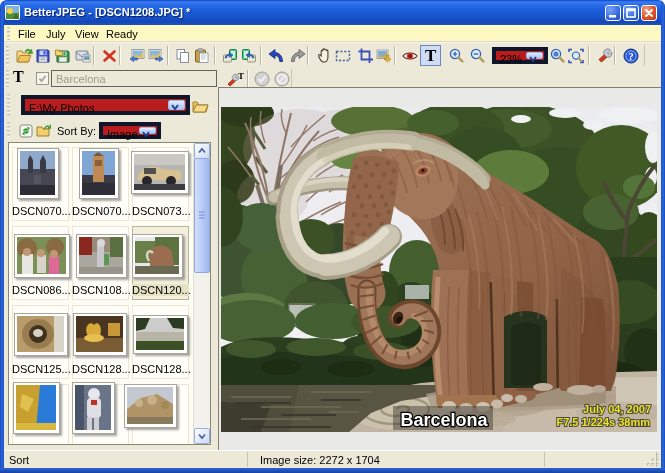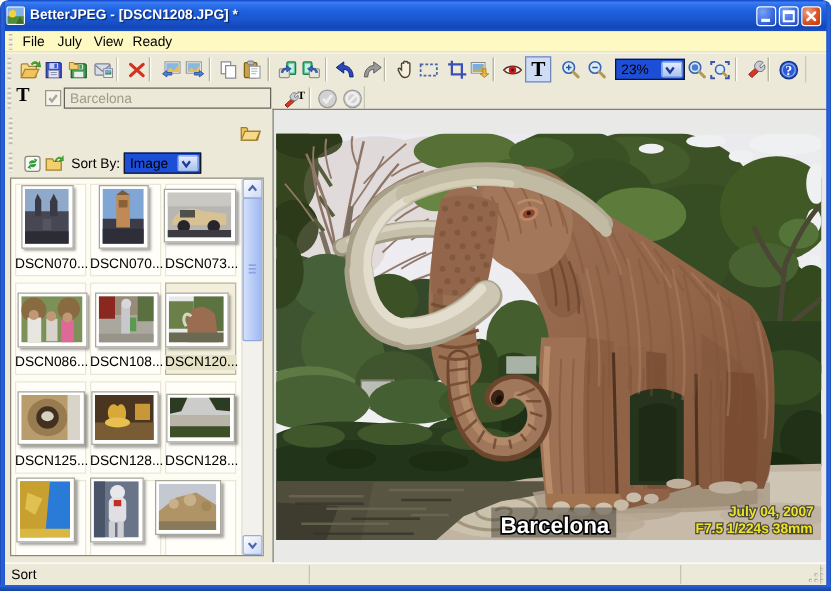--- a/index.html
+++ b/index.html
@@ -19,21 +19,21 @@
 #menubar{left:4px;top:25px;right:4px;height:17px;background:#fef9c3;font-size:11px;color:#000;text-decoration:underline;}
 #menubar .mi{position:absolute;top:3px;}
 .grip{position:absolute;width:3px;background:repeating-linear-gradient(to bottom,#cfcdbd 0,#b9b6a3 1px,#fff 2px,#ece9d8 3px,#ece9d8 4px);border-radius:1px;}
 
 #tb1{left:0;top:42px;right:4px;height:25px;background:#ece9d8;border-top:1px solid #f7f5ea;}
 #tb2{left:4px;top:68px;right:4px;height:21px;background:#ece9d8;}
 .sep{position:absolute;top:3px;height:19px;width:2px;background:linear-gradient(to right,#b9b6a3 1px,#fbfaf4 1px);}
 .ticon{position:absolute;top:4px;width:18px;height:18px;}
 
 #combo1{left:21px;top:95px;width:169px;height:20px;}
-.combo{position:absolute;background:#1d4ed8;border:1px solid #0f172a;box-sizing:border-box;font-size:11px;}
+.combo{position:absolute;background:#b91c1c;border:4px solid #0f172a;box-sizing:border-box;font-size:11px;}
 .combo .ctxt{position:absolute;left:4px;top:3px;color:#000;white-space:nowrap;}
 .cbtn{position:absolute;right:1px;top:1px;bottom:1px;width:15px;background:linear-gradient(to bottom,#e6eefc,#c6d6f5 50%,#aec4ef);border:1px solid #9ebcf0;border-radius:2px;}
 .cbtn svg{position:absolute;left:1px;top:3px;}
 #list{left:8px;top:142px;width:203px;height:303px;background:#fdfdf4;border:1px solid #8a8775;box-sizing:border-box;overflow:hidden;}
 
 #view{left:218px;top:87px;width:443px;height:365px;background:#e9e9e7;border-left:1px solid #827f6e;border-top:1px solid #827f6e;box-sizing:border-box;}
 #photo{left:221px;top:107px;width:436px;height:325px;}
 
 #status{left:4px;right:4px;bottom:5px;height:17px;background:#ece9d8;border-top:1px solid #fff;font-size:11px;color:#000;}
 .spane{position:absolute;top:1px;bottom:1px;border-right:1px solid #c6c3b2;}
@@ -264,20 +264,28 @@
       </svg>
 <svg class="abs" style="left:270px;top:3px" width="16" height="16">
         <circle cx="8" cy="8" r="7" fill="#d2d2d2" stroke="#9a9a9a" stroke-width="1"></circle>
         <circle cx="8" cy="8" r="4.6" fill="none" stroke="#efefef" stroke-width="2"></circle>
         <path d="M4.8,11.2 L11.2,4.8" stroke="#efefef" stroke-width="2"></path>
       </svg>
 <div class="abs" style="left:287px;top:1px;width:1px;height:19px;background:#c9c6b4"></div>
 </div>
 <div class="abs" id="lp" style="left:4px;top:89px;width:214px;height:363px;background:#ece9d8"></div>
 <div class="grip abs" style="left:7px;top:94px;height:22px"></div>
+    <div class="abs combo" id="combo1">
+      <div class="ctxt">E:\My Photos</div>
+      <div class="cbtn">
+        <svg width="12" height="8">
+          <path d="M2 1 L5 5 L8 1" stroke="#1f3a93" stroke-width="1.8" fill="none"></path>
+        </svg>
+      </div>
+    </div>
 <svg class="abs" style="left:192px;top:99px" width="17" height="14">
       <path d="M1,3 L1,12 C1,13 2,13 2,13 L14,13 L16,6 L6,6 L6,4 L5,3 Z" fill="#f0c35c" stroke="#a07f2c" stroke-width="1"></path>
       <path d="M1,13 L4,6 L16,6 L13,13 Z" fill="#f6d98a" stroke="#a07f2c" stroke-width="1"></path>
     </svg>
     <div class="abs" id="lprow2" style="left:0;top:120px;width:218px;height:22px">
 <div class="grip" style="left:7px;top:2px;height:16px"></div>
 <svg class="abs" style="left:19px;top:4px" width="14" height="14">
         <rect x="1" y="1" width="12" height="12" rx="2" fill="#f8f8f4" stroke="#8a8a7a" stroke-width="1"></rect>
         <path d="M4,7 a3,3 0 0 1 5,-2 l-1,-2.2 l3,1 l-2,2.6 Z" fill="#2e9e38"></path>
         <path d="M10,7 a3,3 0 0 1 -5,2 l1,2.2 l-3,-1 l2,-2.6 Z" fill="#2e9e38"></path>
@@ -814,20 +822,21 @@
 <rect x="172" y="299" width="100" height="24" fill="#2e2a24" opacity=".42"></rect>
         <text x="223" y="319" font-family="Liberation Sans, sans-serif" font-size="18" font-weight="bold" fill="#ffffff" stroke="#000000" stroke-width="2.6" paint-order="stroke" text-anchor="middle">Barcelona</text>
 <text x="430" y="306" font-family="Liberation Sans, sans-serif" font-size="11" font-weight="bold" fill="#eee22c" stroke="#4a4a38" stroke-width="2" paint-order="stroke" text-anchor="end">July 04, 2007</text>
 <text x="429" y="319" font-family="Liberation Sans, sans-serif" font-size="11" font-weight="bold" fill="#eee22c" stroke="#4a4a38" stroke-width="2" paint-order="stroke" text-anchor="end">F7.5  1/224s 38mm</text>
 </svg>
 </div>
 <div class="abs" id="status">
   <div class="spane" style="left:0;width:243px"></div>
   <div class="spane" style="left:247px;width:293px"></div>
   <div class="abs" style="left:5px;top:3px">Sort</div>
+  <div class="abs" style="left:256px;top:3px">Image size:  2272 x 1704</div>
 <div class="spane" style="left:540px;width:112px"></div>
 <svg class="abs" style="right:1px;bottom:1px" width="13" height="13">
         <g fill="#b8b4a4">
           <rect x="9" y="9" width="2.5" height="2.5"></rect>
           <rect x="9" y="4.5" width="2.5" height="2.5"></rect>
           <rect x="4.5" y="9" width="2.5" height="2.5"></rect>
           <rect x="9" y="0" width="2.5" height="2.5"></rect>
           <rect x="4.5" y="4.5" width="2.5" height="2.5"></rect>
           <rect x="0" y="9" width="2.5" height="2.5"></rect>
         </g>

